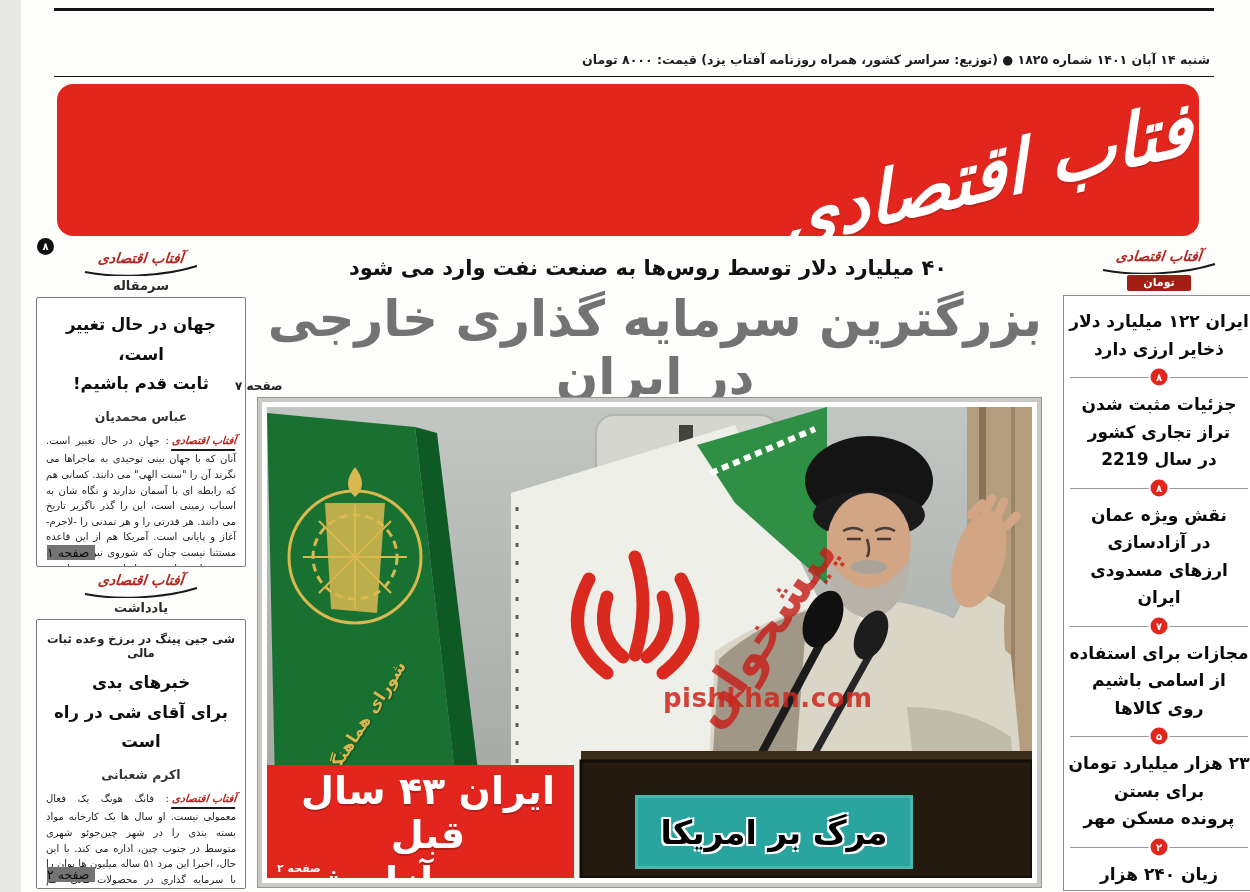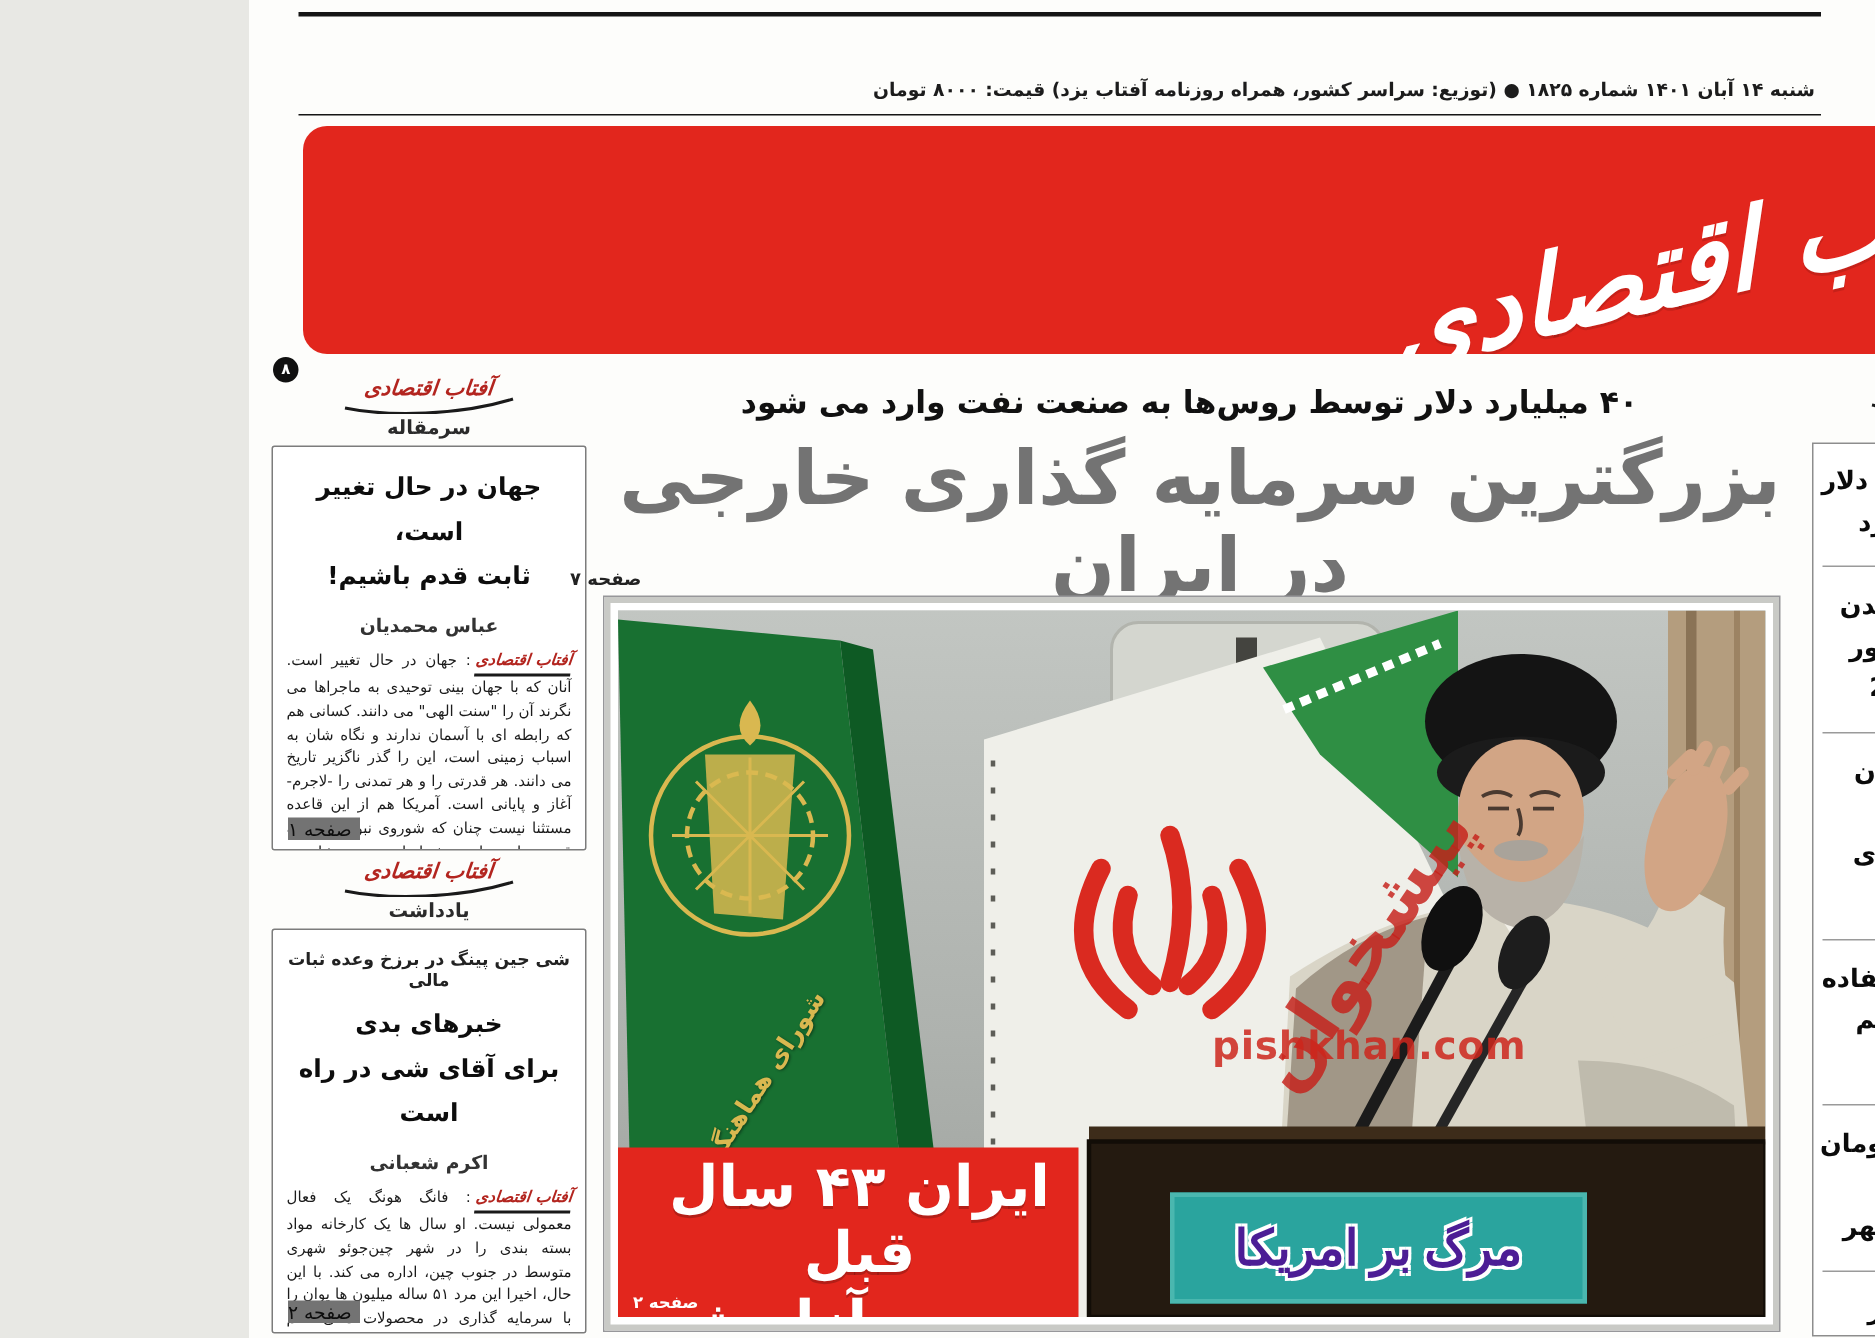--- a/index.html
+++ b/index.html
@@ -1,20 +1,20 @@
 <!DOCTYPE html>
 <html lang="fa" dir="rtl"><head>
 <meta charset="utf-8">
 <style>
   :root{
     --red:#e2261d; --ink:#141414; --teal:#2aa49e; --green:#187031; --gold:#d9b850;
   }
   *{box-sizing:border-box; margin:0; padding:0;}
   body{background:#e8e8e4; font-family:"DejaVu Sans", sans-serif;}
-  .page{position:relative; width:1084px; height:892px; background:#fdfdfb; overflow:hidden; color:var(--ink);}
+  .page{position:relative; width:1229px; height:892px; background:#fdfdfb; overflow:hidden; color:var(--ink);}
 
   
   .rule-top{position:absolute; left:33px; right:36px; top:8px; border-top:3px solid #151515;}
   .dateline{position:absolute; right:40px; top:52px; font-size:12.5px; font-weight:bold; color:#1c1c1c; letter-spacing:0;}
   .rule-2{position:absolute; left:33px; right:36px; top:76px; border-top:1.5px solid #151515;}
 
   
   .banner{position:absolute; left:36px; top:84px; width:1142px; height:152px; background:var(--red); border-radius:16px; overflow:hidden;}
   .banner-textblock{position:absolute; left:38px; top:12px; width:408px; text-align:center; color:#fff;}
   .banner-kicker{font-size:16px; font-weight:bold; margin-bottom:8px; opacity:.96;}
@@ -44,21 +44,21 @@
   .lead-pageref{position:absolute; left:214px; top:379px; font-size:12px; font-weight:bold; color:#222;}
 
   
   .photo{position:absolute; left:237px; top:398px; width:783px; height:489px; background:#fff; border:4px solid #c9cac6; box-shadow:0 0 0 1px #97979a; padding:5px;}
   .photo-canvas{position:relative; width:100%; height:100%; overflow:hidden; background:#aeb2ae;}
   .photo-canvas > svg{position:absolute; inset:0; width:100%; height:100%;}
   .flag-script{position:absolute; left:2px; top:388px; width:210px; font-size:17px; font-weight:bold; color:var(--gold); transform:rotate(-57deg); transform-origin:40px 10px; text-shadow:0 1px 2px rgba(0,0,0,.45); white-space:nowrap;}
   .wm-fa{position:absolute; left:388px; top:196px; font-size:50px; font-weight:bold; color:rgba(198,32,26,.82); transform:rotate(-56deg); white-space:nowrap;}
   .wm-url{position:absolute; left:396px; top:276px; font-size:26px; font-weight:bold; color:rgba(205,38,28,.85); direction:ltr; letter-spacing:.5px;}
   .sign{position:absolute; left:368px; top:388px; width:278px; height:74px; background:var(--teal); border:3px solid #4ab7af; display:flex; align-items:center; justify-content:center;}
-  .sign-text{font-size:33px; font-weight:900; color:#4c1d95; text-shadow:-2px -2px 0 #fff,2px -2px 0 #fff,-2px 2px 0 #fff,2px 2px 0 #fff;font-family:Liberation Serif, serif;}
+  .sign-text{font-size:33px; font-weight:900; color:#000000; text-shadow:-2px -2px 0 #fff,2px -2px 0 #fff,-2px 2px 0 #fff,2px 2px 0 #fff;}
   .caption-bar{position:absolute; left:0; top:328px; background:#0c0c0c; color:#fff; font-size:16px; font-weight:bold; padding:4px 12px; white-space:nowrap;}
   .caption-box{position:absolute; left:0; top:358px; width:307px; height:113px; background:var(--red); color:#fff;}
   .caption-l1{font-size:38px; font-weight:900; text-align:center; margin-top:4px; text-shadow:0 2px 0 rgba(0,0,0,.2);padding-left:15px;}
   .caption-l2{font-size:38px; font-weight:900; text-align:left; padding-left:26px; margin-top:2px; text-shadow:0 2px 0 rgba(0,0,0,.2);}
   .caption-page{position:absolute; left:10px; bottom:3px; font-size:11px; font-weight:bold; color:#fff;}
 
   
   .sidebar{position:absolute; left:1042px; top:248px; width:192px;}
   .sb-label{display:block; width:64px; margin:1px auto 0; background:#a31d15; color:#fff; font-size:11px; font-weight:bold; text-align:center; padding:1px 0 2px; border-radius:2px;}
   .sb-box{margin-top:4px; height:596px; border:1.5px solid #8d8d8d; background:#fff; overflow:hidden; padding-top:4px;}

